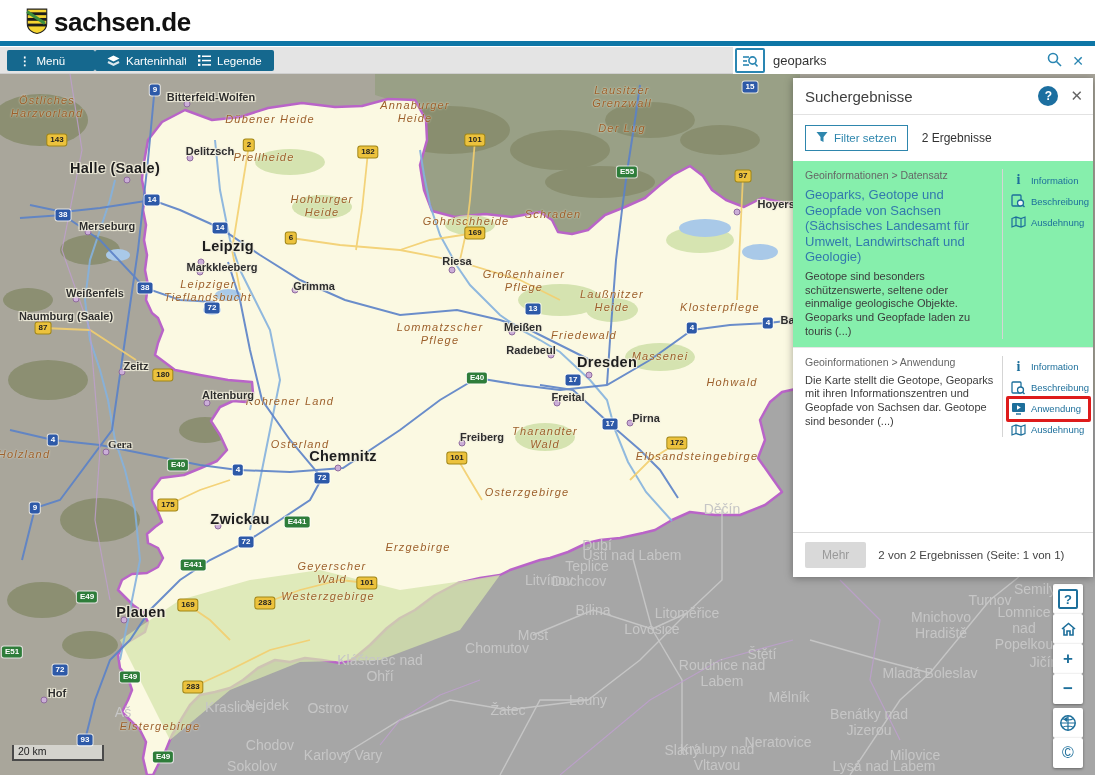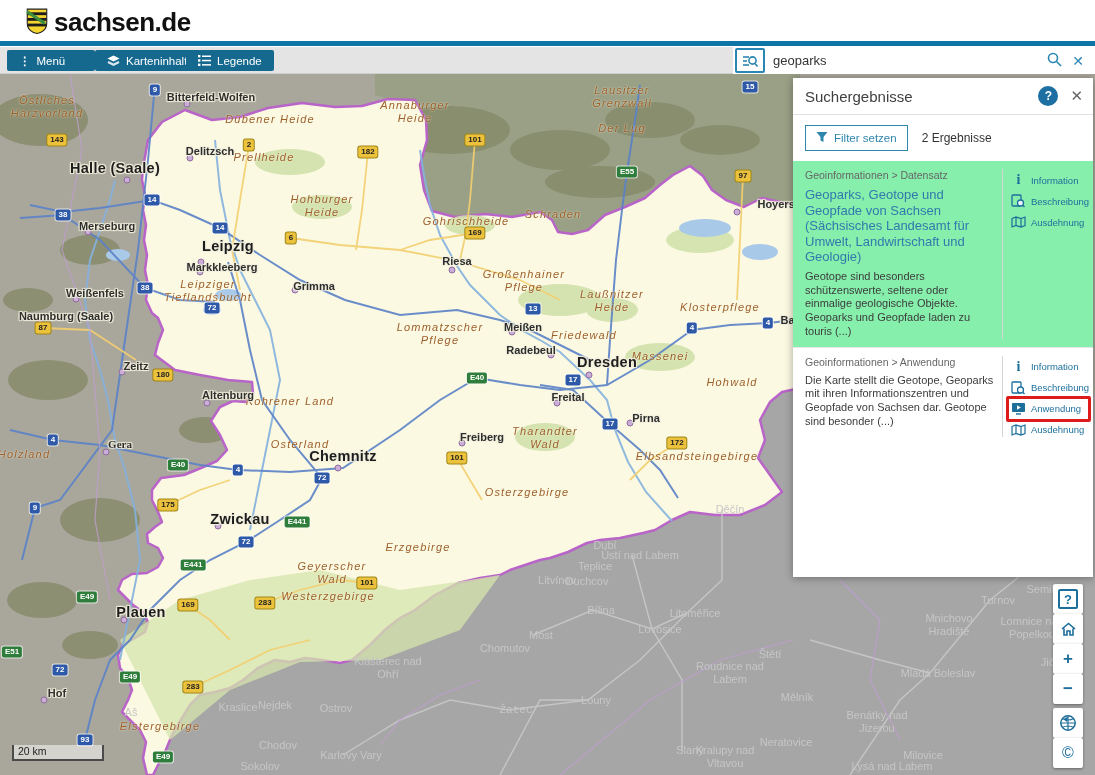--- a/index.html
+++ b/index.html
@@ -31,21 +31,21 @@
 
   
   .mapsvg{position:absolute;left:0;top:0;z-index:1;}
   #map-labels{position:absolute;left:0;top:0;width:1095px;height:775px;z-index:2;pointer-events:none;}
   #map-labels span{position:absolute;transform:translate(-50%,-50%);white-space:pre-line;text-align:center;}
   .city{font-size:11px;font-weight:bold;color:#2e2e2e;
         text-shadow:1px 1px 1px #f2efdd,-1px -1px 1px #f2efdd,1px -1px 1px #f2efdd,-1px 1px 1px #f2efdd;}
   .city.maj{font-size:14.5px;letter-spacing:.3px;color:#1d1d1d;}
   .region{font-style:italic;font-size:11px;color:#9c5f2b;letter-spacing:1.2px;line-height:1.2;
           text-shadow:0 0 2px rgba(255,253,230,.9);}
-  .fcity{font-size:11px;color:#c6c6c6;line-height:1.15;margin-left:8px;}
+  .fcity{font-size:14px;color:#c6c6c6;line-height:1.15;}
   .shield{font-size:8px;font-weight:bold;padding:1px 3px;border-radius:2px;line-height:1.1;
           transform:translate(-50%,-50%);box-shadow:0 0 0 1px rgba(255,255,255,.7);}
   .shield.b{background:#2d59a8;color:#fff;}
   .shield.g{background:#2e7d3a;color:#fff;}
   .shield.y{background:#ecc23d;color:#222;box-shadow:0 0 0 1px #a08618;}
   .dot{width:5px;height:5px;border-radius:50%;background:#cbaed8;border:1px solid #8f6b9e;}
 
   .scalebar{position:absolute;left:12px;top:745px;width:92px;height:16px;z-index:3;
             background:rgba(255,255,255,.5);border:2px solid #4a4a4a;border-top:none;
             font-size:10.5px;color:#222;padding-left:4px;box-sizing:border-box;}
@@ -255,21 +255,21 @@
       <span class="fcity" style="left: 632px; top: 555px;">Ústí nad Labem</span>
       <span class="fcity" style="left: 597px; top: 545px;">Dubí</span>
       <span class="fcity" style="left: 587px; top: 566px;">Teplice</span>
       <span class="fcity" style="left: 549px; top: 580px;">Litvínov</span>
       <span class="fcity" style="left: 579px; top: 581px;">Duchcov</span>
       <span class="fcity" style="left: 593px; top: 610px;">Bílina</span>
       <span class="fcity" style="left: 687px; top: 613px;">Litoměřice</span>
       <span class="fcity" style="left: 652px; top: 629px;">Lovosice</span>
       <span class="fcity" style="left: 533px; top: 635px;">Most</span>
       <span class="fcity" style="left: 497px; top: 648px;">Chomutov</span>
-      <span class="fcity" style="left: 508px; top: 710px; font-family: Liberation Mono, monospace;">Žatec</span>
+      <span class="fcity" style="left: 508px; top: 710px;">Žatec</span>
       <span class="fcity" style="left: 588px; top: 700px;">Louny</span>
       <span class="fcity" style="left: 722px; top: 673px;">Roudnice nad
 Labem</span>
       <span class="fcity" style="left: 762px; top: 654px;">Štětí</span>
       <span class="fcity" style="left: 789px; top: 697px;">Mělník</span>
       <span class="fcity" style="left: 682px; top: 750px;">Slaný</span>
       <span class="fcity" style="left: 717px; top: 757px;">Kralupy nad
 Vltavou</span>
       <span class="fcity" style="left: 778px; top: 742px;">Neratovice</span>
       <span class="fcity" style="left: 380px; top: 668px;">Klášterec nad
@@ -483,20 +483,24 @@
               <svg width="15" height="12" viewBox="0 0 15 12">
                   <path d="M1,2.5 L5,1 L10,2.5 L14,1 V9.5 L10,11 L5,9.5 L1,11 Z M5,1 V9.5 M10,2.5 V11" fill="none" stroke="#1d6f9b" stroke-width="1.2"></path>
                 </svg>
             </span>
             <span>Ausdehnung</span>
           </div>
         </div>
       </div>
     </div>
 
+    <div class="pfoot">
+      <button class="morebtn" disabled="">Mehr</button>
+      <span class="pagetext">2 von 2 Ergebnissen (Seite: 1 von 1)</span>
+    </div>
   </div>
 
   <div class="header">
     <div class="stripe"></div>
     <div class="logo">
       <span>
         <svg width="22" height="26" viewBox="0 0 20 24">
             <path d="M1,1 H19 V14 C19,20 14,23 10,23.5 C6,23 1,20 1,14 Z" fill="#f5d430" stroke="#222" stroke-width="1"></path>
             <rect x="1" y="4" width="18" height="2.6" fill="#1c1c1c"></rect>
             <rect x="1" y="9.2" width="18" height="2.6" fill="#1c1c1c"></rect>

